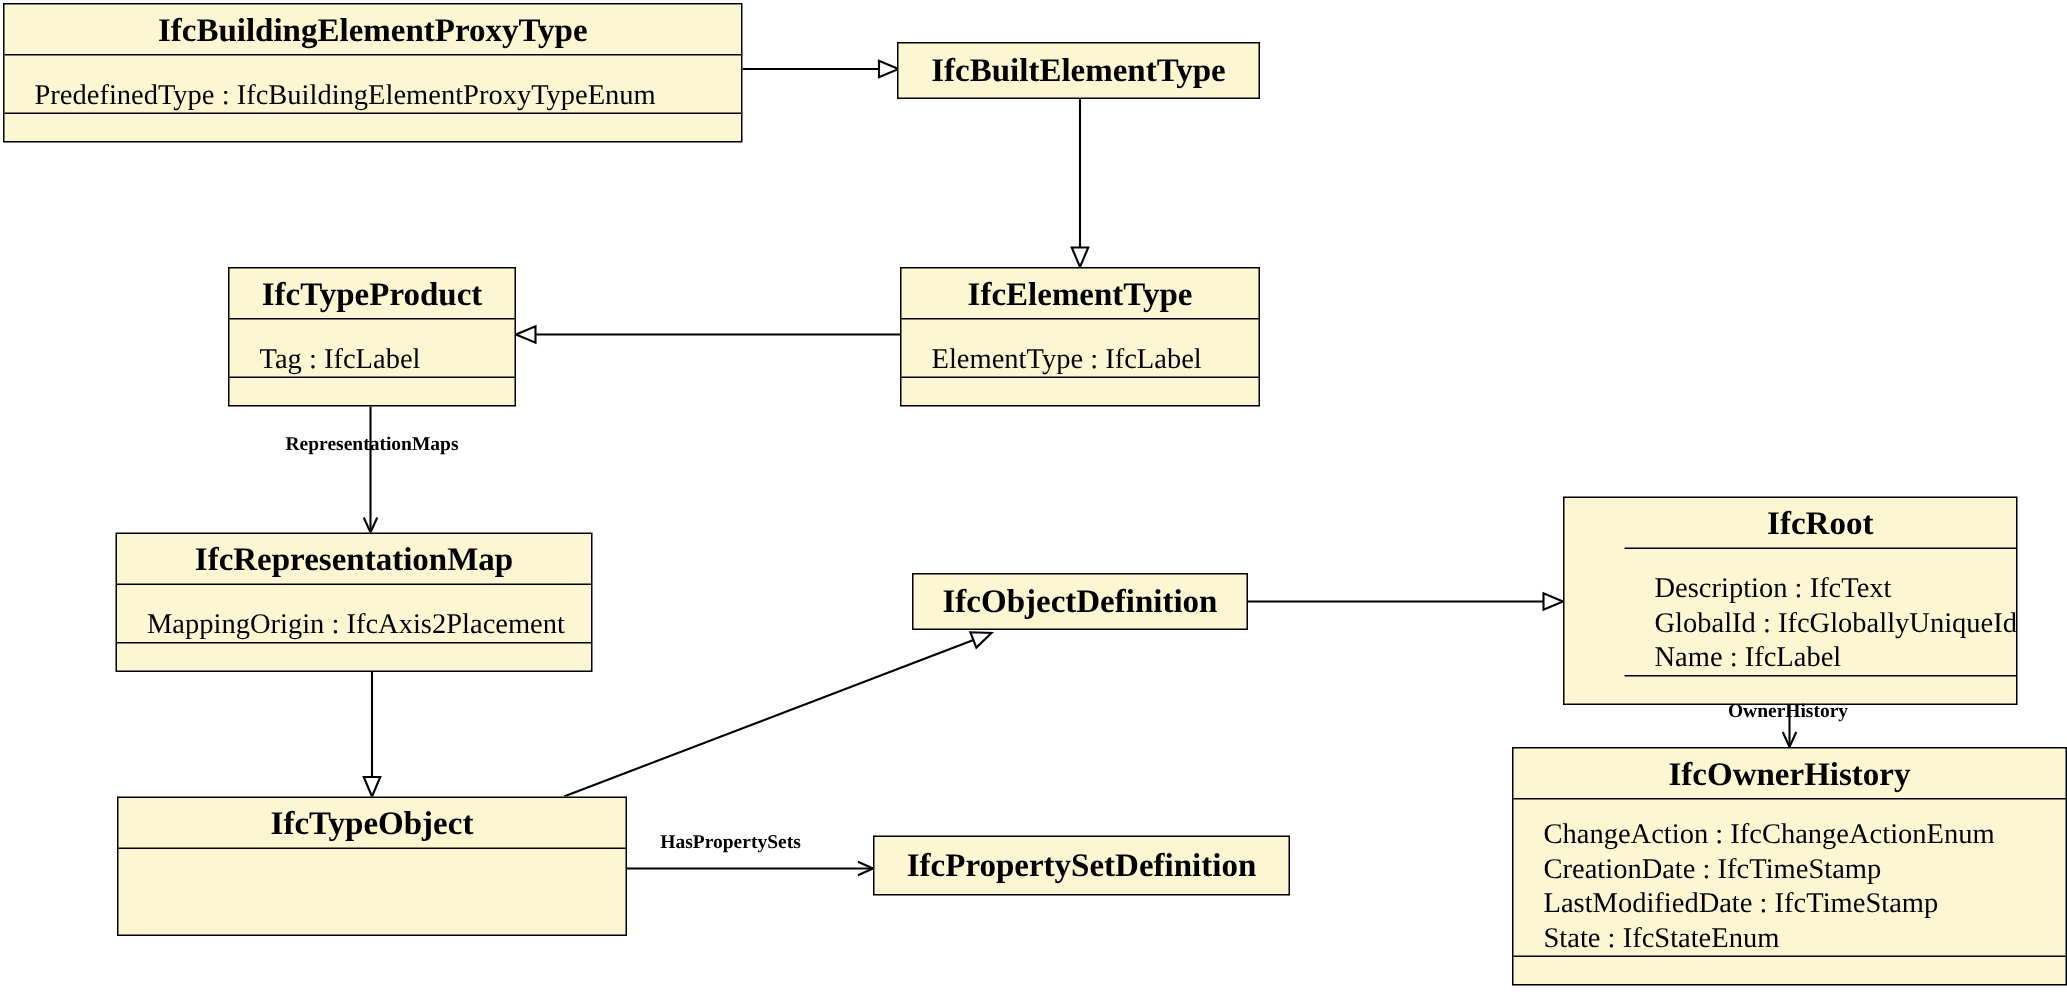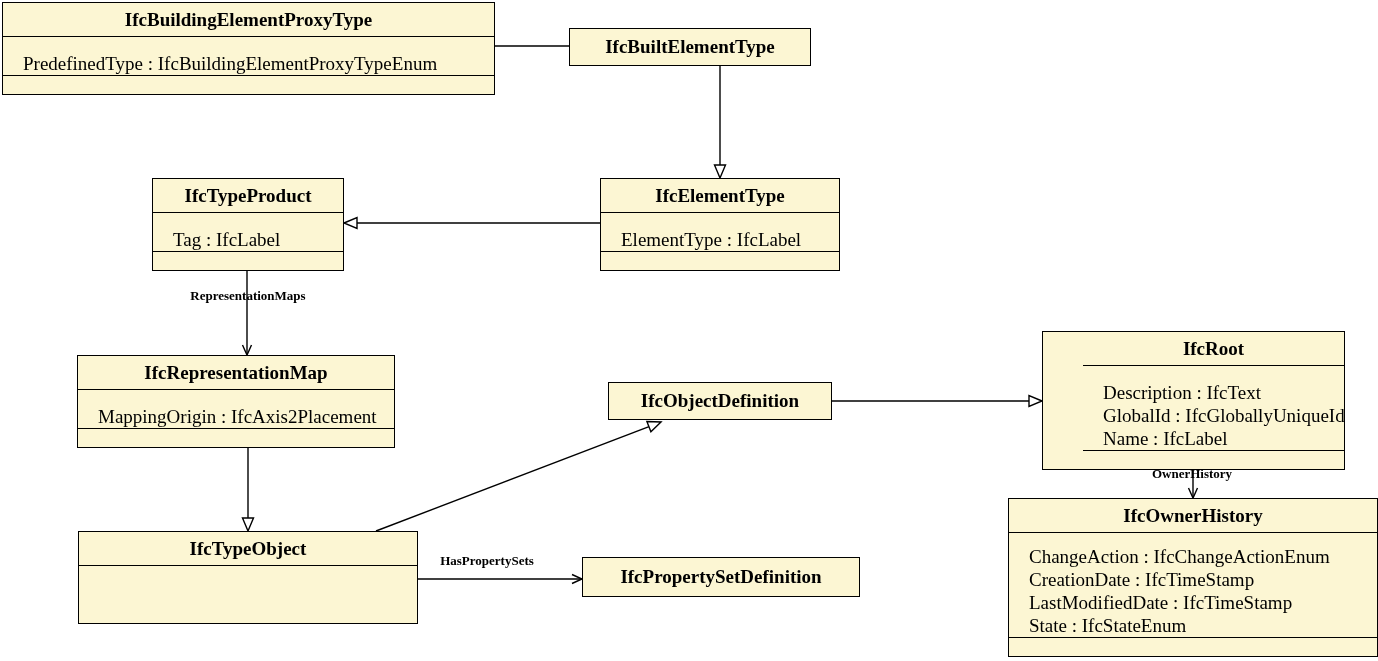--- a/index.html
+++ b/index.html
@@ -30,21 +30,21 @@
     display: flex;
     flex-direction: column;
   }
   .cls-title {
     flex: 0 0 33px;
     border-bottom: 1.5px solid #000000;
     display: flex;
     align-items: center;
     justify-content: center;
     font-weight: bold;
-    font-size: 19px;
+    font-size: 22px;
     white-space: nowrap;
   }
   .cls--single .cls-title {
     flex: 1 1 auto;
     border-bottom: none;
   }
   .cls-attrs {
     flex: 1 1 auto;
     border-bottom: 1.5px solid #000000;
     display: flex;
@@ -102,21 +102,21 @@
   </svg>
 
   <div class="cls" style="left:2px; top:2px; width:493px; height:93px;">
     <div class="cls-title">IfcBuildingElementProxyType</div>
     <div class="cls-attrs">
       <div class="cls-attr">PredefinedType : IfcBuildingElementProxyTypeEnum</div>
     </div>
     <div class="cls-empty"></div>
   </div>
 
-  <div class="cls cls--single" style="left:569px; top:28px; width:242px; height:38px;align-items:center;">
+  <div class="cls cls--single" style="left:598px; top:28px; width:242px; height:38px;align-items:center;">
     <div class="cls-title">IfcBuiltElementType</div>
   </div>
 
   <div class="cls" style="left:600px; top:178px; width:240px; height:93px;">
     <div class="cls-title">IfcElementType</div>
     <div class="cls-attrs">
       <div class="cls-attr">ElementType : IfcLabel</div>
     </div>
     <div class="cls-empty"></div>
   </div>

